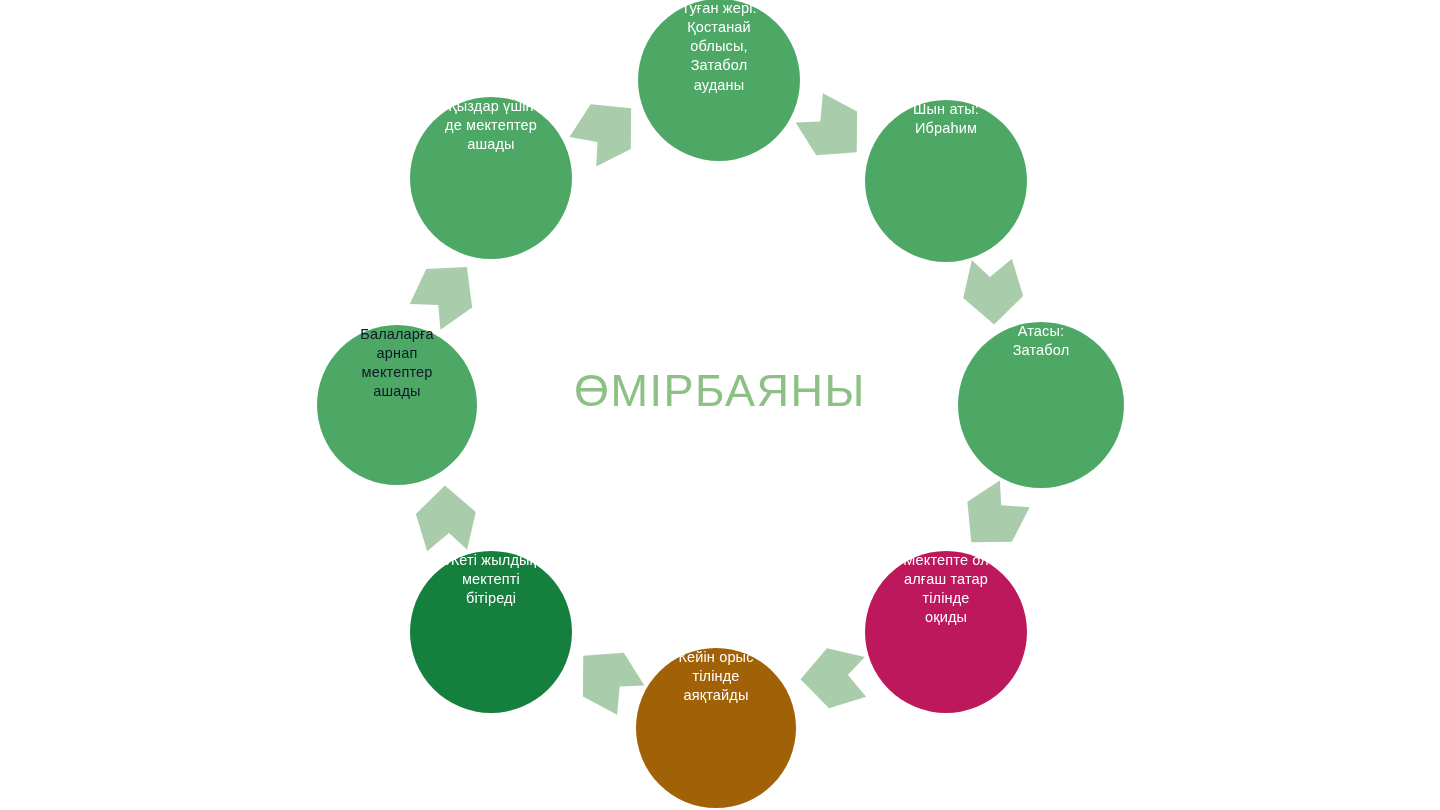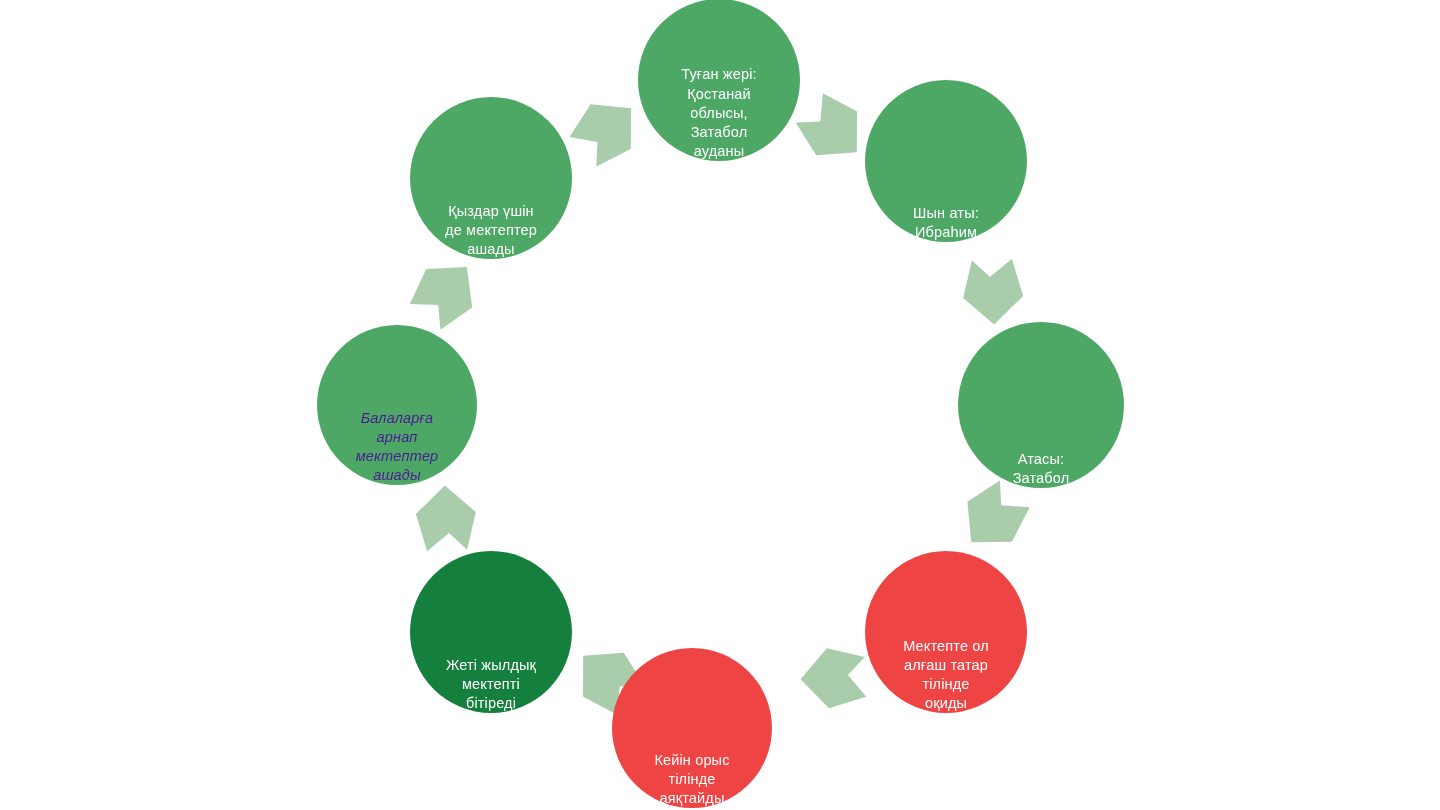--- a/index.html
+++ b/index.html
@@ -24,21 +24,21 @@
     left: 0;
     top: 0;
     width: 1440px;
     height: 810px;
   }
   .node-circle {
     position: absolute;
     border-radius: 50%;
     background: #4da866;
     display: flex;
-    align-items: flex-end;
+    align-items: flex-start;
     justify-content: center;
     box-sizing: border-box;
   }
   .node-label {
     color: #ffffff;
     font-family: "Liberation Sans", sans-serif;
     font-size: 14.5px;
     line-height: 1.32;
     text-align: center;
     letter-spacing: 0.15px;
@@ -80,51 +80,52 @@
   </svg>
 
   <div id="nodes-layer">
       <div class="node-circle" style="left: 638px; top: -1px; width: 162px; height: 162px; background: rgb(77, 168, 102);">
         <div class="node-label" style="color: rgb(255, 255, 255);">Туған жері:
 Қостанай
 облысы,
 Затабол
 ауданы</div>
       </div>
-      <div class="node-circle" style="left: 865px; top: 80px; width: 162px; height: 162px; background: rgb(77, 168, 102);">
+      <div class="node-circle" style="left: 865px; top: 100px; width: 162px; height: 162px; background: rgb(77, 168, 102);">
         <div class="node-label" style="color: rgb(255, 255, 255);">Шын аты:
 Ибраһим</div>
       </div>
       <div class="node-circle" style="left: 958px; top: 322px; width: 166px; height: 166px; background: rgb(77, 168, 102);">
         <div class="node-label" style="color: rgb(255, 255, 255);">Атасы:
 Затабол</div>
       </div>
-      <div class="node-circle" style="left: 865px; top: 551px; width: 162px; height: 162px; background: #ef4444;">
+      <div class="node-circle" style="left: 865px; top: 551px; width: 162px; height: 162px; background: #be185d;">
         <div class="node-label" style="color: rgb(255, 255, 255);">Мектепте ол
 алғаш татар
 тілінде
 оқиды</div>
       </div>
-      <div class="node-circle" style="left: 612px; top: 648px; width: 160px; height: 160px; background: #ef4444;">
+      <div class="node-circle" style="left: 636px; top: 648px; width: 160px; height: 160px; background: #a16207;">
         <div class="node-label" style="color: rgb(255, 255, 255);">Кейін орыс
 тілінде
 аяқтайды</div>
       </div>
       <div class="node-circle" style="left: 410px; top: 551px; width: 162px; height: 162px; background: #15803d;">
         <div class="node-label" style="color: rgb(255, 255, 255);">Жеті жылдық
 мектепті
 бітіреді</div>
       </div>
       <div class="node-circle" style="left: 317px; top: 325px; width: 160px; height: 160px; background: rgb(77, 168, 102);">
-        <div class="node-label" style="color: #4c1d95; font-style: italic;">Балаларға
+        <div class="node-label" style="color: #0f172a;">Балаларға
 арнап
 мектептер
 ашады</div>
       </div>
       <div class="node-circle" style="left: 410px; top: 97px; width: 162px; height: 162px; background: rgb(77, 168, 102);">
         <div class="node-label" style="color: rgb(255, 255, 255);">Қыздар үшін
 де мектептер
 ашады</div>
       </div>
     </div>
 
+  <div id="center-title">ӨМІРБАЯНЫ</div>
 
 </div>
 
 </body></html>

